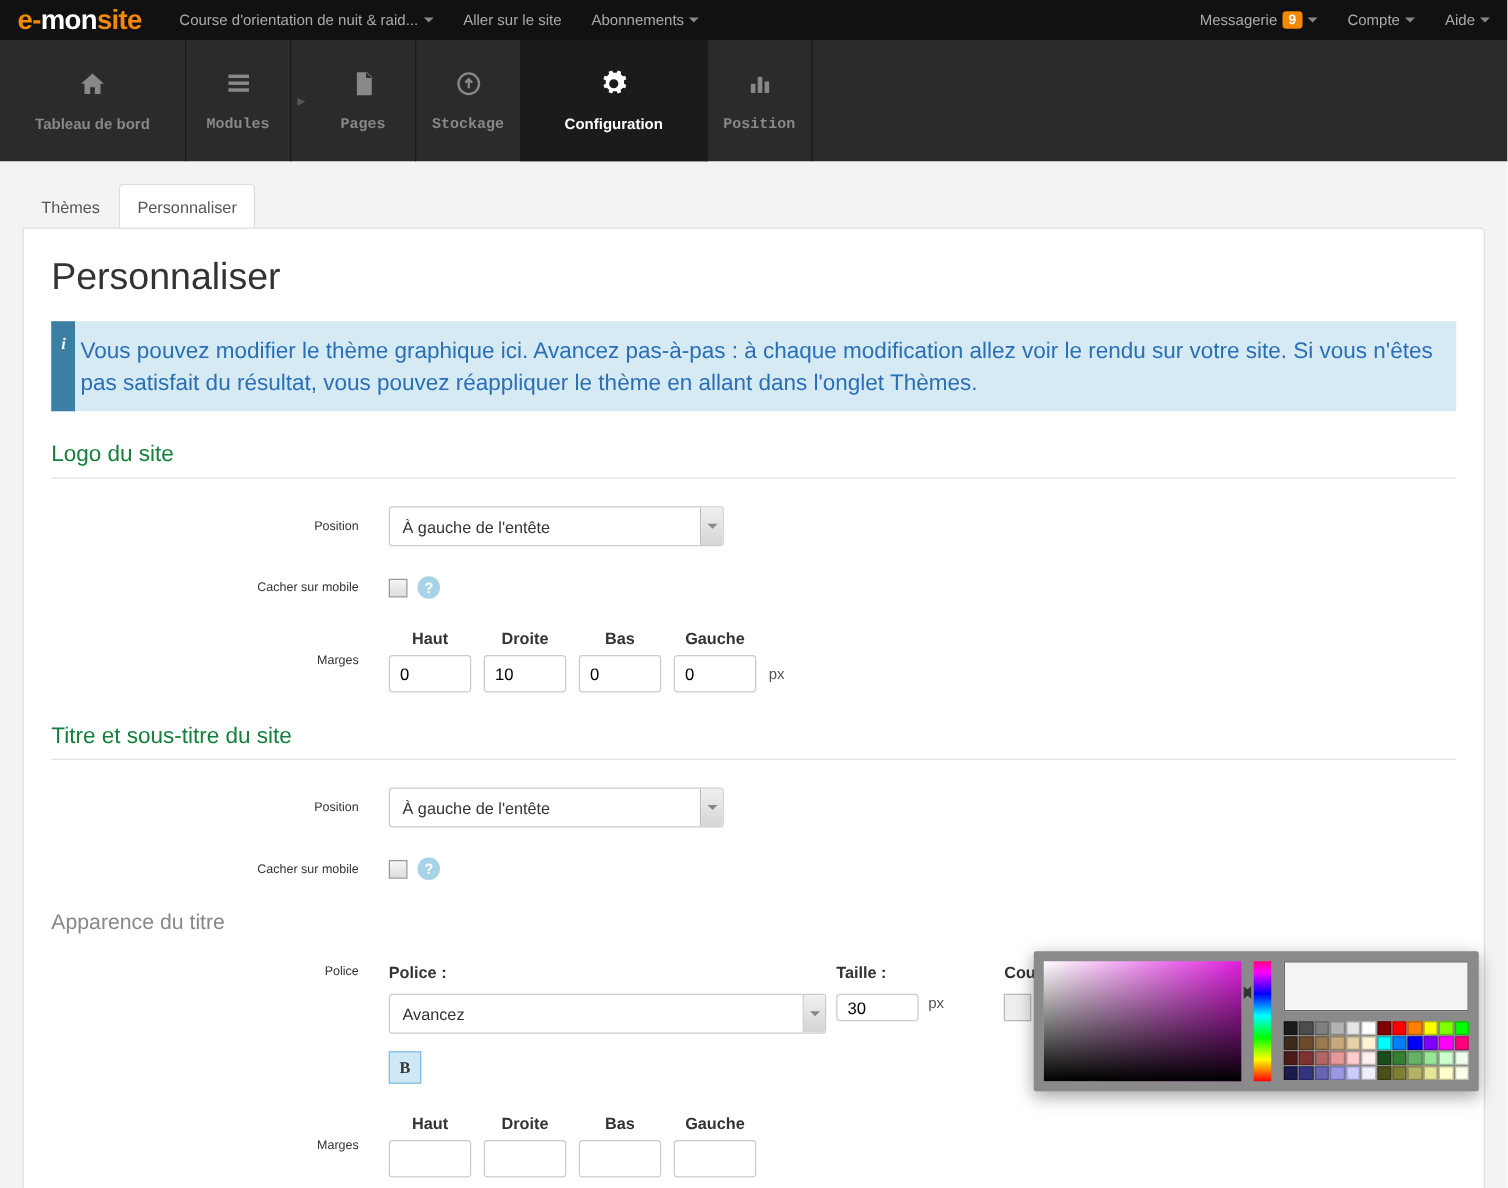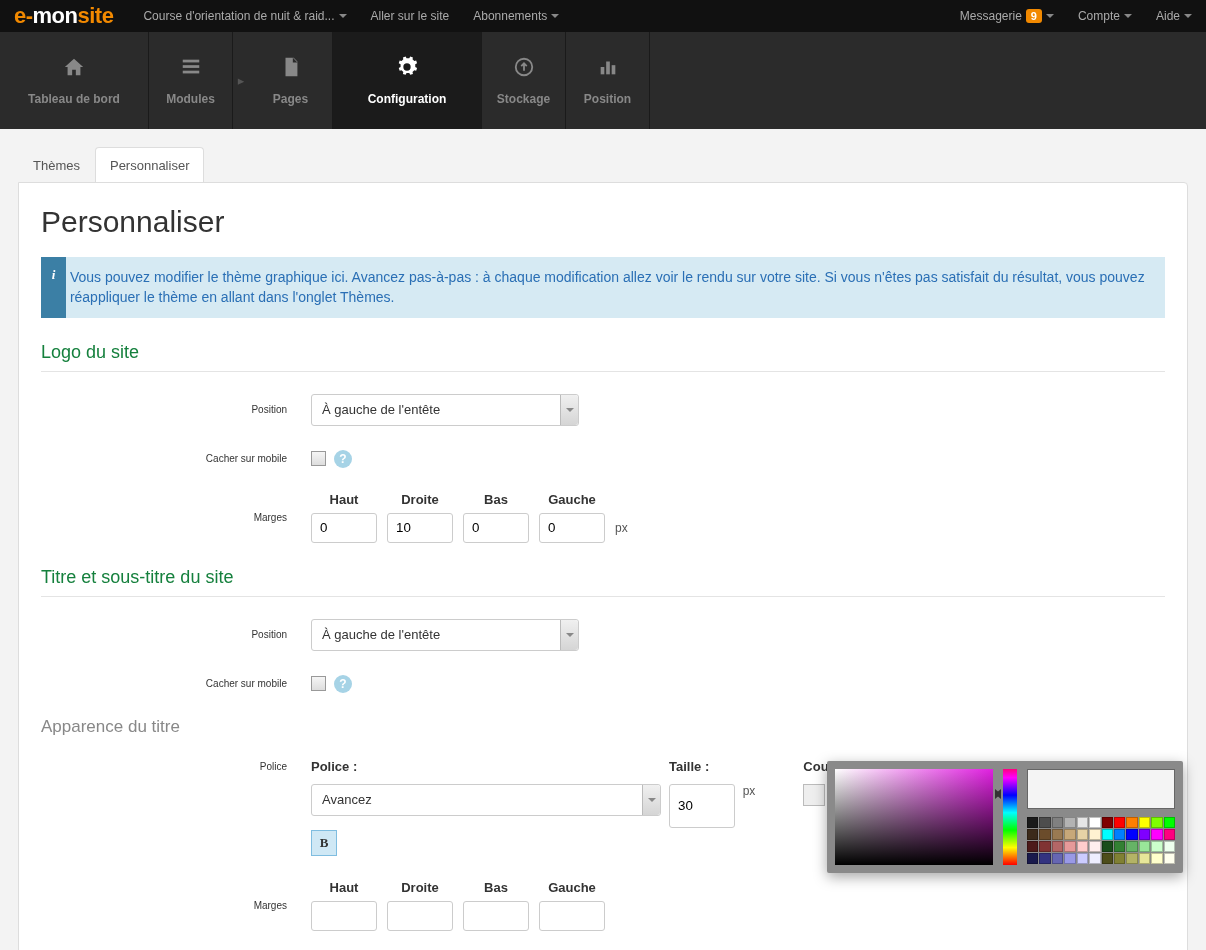--- a/index.html
+++ b/index.html
@@ -13,38 +13,38 @@
 .logo .site { color: #f28900; }
 .top-links { display: flex; gap: 24px; align-items: center; }
 .top-link { color: #aaa; cursor: pointer; display: flex; align-items: center; gap: 4px; }
 .top-right { margin-left: auto; display: flex; gap: 24px; align-items: center; }
 .badge { background: #f28900; color: #fff; padding: 1px 5px; border-radius: 3px; font-size: 11px; font-weight: bold; }
 .caret { display: inline-block; width: 0; height: 0; border-left: 4px solid transparent; border-right: 4px solid transparent; border-top: 4px solid #888; }
 
 
 .mainnav { background: #2b2b2b; height: 97px; display: flex; }
 .nav-item { width: 149px; display: flex; flex-direction: column; align-items: center; justify-content: center; color: #888; font-size: 12px; font-weight: bold; border-right: 1px solid #1a1a1a; cursor: pointer; gap: 14px; }
-.nav-item.small { width: 84px; }
+.nav-item.small { width: 84px; font-family: Liberation Mono, monospace; }
 .nav-item.active { background: #1b1b1b; color: #fff; }
 .nav-item svg { width: 22px; height: 22px; }
 .nav-sep { width: 16px; display: flex; align-items: center; justify-content: center; color: #555; }
 
 
 .content-wrap { padding: 18px; }
 .tabs { display: flex; }
 .tab { padding: 10px 14px; font-size: 13px; color: #555; cursor: pointer; border: 1px solid transparent; border-bottom: none; border-radius: 4px 4px 0 0; }
 .tab.active { background: #fff; border-color: #ddd; }
 
 
 .panel { background: #fff; border: 1px solid #ddd; border-radius: 0 4px 4px 4px; padding: 22px; margin-top: -1px; }
 .panel h1 { font-size: 30px; font-weight: normal; color: #333; margin-bottom: 18px; }
 
 .infobox { background: #d6eaf3; display: flex; margin-bottom: 24px; }
 .infobox-icon { width: 32px; background: #3b7fa5; color: #fff; display: flex; align-items: flex-start; justify-content: center; padding-top: 10px; font-style: italic; font-weight: bold; font-family: Georgia, serif; }
-.infobox-text { padding: 10px 4px; color: #2a6fb5; font-size: 14px; line-height: 1.45; }
+.infobox-text { padding: 10px 4px; color: #2a6fb5; font-size: 18px; line-height: 1.45; }
 
 .section-title { font-size: 18px; color: #15803d; padding-bottom: 8px; border-bottom: 1px solid #e4e4e4; margin-bottom: 22px; margin-top: 6px; }
 .sub-title { font-size: 17px; color: #888; margin: 24px 0 22px; }
 
 .form-row { display: flex; align-items: center; margin-bottom: 24px; }
 .form-row .lbl { width: 270px; text-align: right; padding-right: 24px; color: #333; font-size: 10px; }
 .form-row .ctl { flex: 1; display: flex; align-items: center; gap: 8px; }
 
 .select { width: 268px; height: 32px; border: 1px solid #ccc; border-radius: 3px; display: flex; align-items: center; padding: 0 10px; position: relative; background: #fff; }
 .select .sel-btn { position: absolute; right: 0; top: 0; bottom: 0; width: 18px; background: linear-gradient(#f0f0f0,#d5d5d5); border-left: 1px solid #bbb; border-radius: 0 3px 3px 0; display: flex; align-items: center; justify-content: center; }
@@ -54,21 +54,21 @@
 .help { width: 18px; height: 18px; border-radius: 50%; background: #a6d3e6; color: #fff; display: inline-flex; align-items: center; justify-content: center; font-size: 12px; font-weight: bold; }
 
 .margins-block .hdr { display: flex; gap: 10px; margin-bottom: 6px; }
 .margins-block .hdr span { width: 66px; text-align: center; font-weight: bold; font-size: 13px; }
 .margins-block .row { display: flex; gap: 10px; align-items: center; }
 .margins-block input { width: 66px; height: 30px; border: 1px solid #ccc; border-radius: 3px; padding: 0 8px; }
 .margins-block .unit { font-size: 12px; color: #555; }
 
 .text-row { display: flex; gap: 28px; }
 .text-row .col .flabel { font-weight: bold; margin-bottom: 10px; display: block; }
-.text-row input.num { width: 66px; height: 44px; border: 1px solid #ccc; border-radius: 3px; padding: 0 8px; }
+.text-row input.num { width: 66px; height: 22px; border: 1px solid #ccc; border-radius: 3px; padding: 0 8px; }
 .text-row .unit { font-size: 12px; color: #555; margin-left: 4px; vertical-align: top; }
 
 .swatch { width: 22px; height: 22px; border: 1px solid #bbb; background: #eee; display: inline-block; }
 .bold-btn { width: 26px; height: 26px; border: 1px solid #7fbde0; background: #cfe8f5; display: inline-flex; align-items: center; justify-content: center; font-family: Georgia, serif; font-weight: bold; margin-top: 14px; cursor: pointer; }
 
 
 .color-picker { position: absolute; left: 808px; width: 356px; background: #8a8a8a; padding: 8px; border-radius: 2px; box-shadow: 0 4px 14px rgba(0,0,0,0.35); display: flex; flex-direction: column; gap: 8px; }
 .cp-top { display: flex; gap: 10px; }
 .cp-grad { width: 158px; height: 96px; position: relative; background: linear-gradient(to right, #fff, #e020e0); }
 .cp-grad::after { content: ''; position: absolute; inset: 0; background: linear-gradient(to top, #000, transparent); }
@@ -131,32 +131,32 @@
       </svg>
     <span>Modules</span>
   </div>
   <div class="nav-sep">▸</div>
   <div class="nav-item small">
     <svg viewBox="0 0 24 24" fill="#888">
         <path d="M6 2h9l4 4v16H6z M14 2v5h5"></path>
       </svg>
     <span>Pages</span>
   </div>
-  <div class="nav-item active">
-    <svg viewBox="0 0 24 24" fill="#fff">
-        <path d="M12 8a4 4 0 100 8 4 4 0 000-8zm9 4l2 1-1 3-2-.5-2 2 .5 2-3 1-1-2h-3l-1 2-3-1 .5-2-2-2-2 .5-1-3 2-1v-3l-2-1 1-3 2 .5 2-2-.5-2 3-1 1 2h3l1-2 3 1-.5 2 2 2 2-.5 1 3-2 1z"></path>
-      </svg>
-    <span>Configuration</span>
-  </div>
   <div class="nav-item small">
     <svg viewBox="0 0 24 24" fill="none" stroke="#888" stroke-width="2">
         <circle cx="12" cy="12" r="9"></circle>
         <path d="M12 16V8m-3 3l3-3 3 3"></path>
       </svg>
     <span>Stockage</span>
+  </div>
+  <div class="nav-item active">
+    <svg viewBox="0 0 24 24" fill="#fff">
+        <path d="M12 8a4 4 0 100 8 4 4 0 000-8zm9 4l2 1-1 3-2-.5-2 2 .5 2-3 1-1-2h-3l-1 2-3-1 .5-2-2-2-2 .5-1-3 2-1v-3l-2-1 1-3 2 .5 2-2-.5-2 3-1 1 2h3l1-2 3 1-.5 2 2 2 2-.5 1 3-2 1z"></path>
+      </svg>
+    <span>Configuration</span>
   </div>
   <div class="nav-item small">
     <svg viewBox="0 0 24 24" fill="#888">
         <rect x="4" y="12" width="4" height="8"></rect>
         <rect x="10" y="6" width="4" height="14"></rect>
         <rect x="16" y="10" width="4" height="10"></rect>
       </svg>
     <span>Position</span>
   </div>
 </div>

